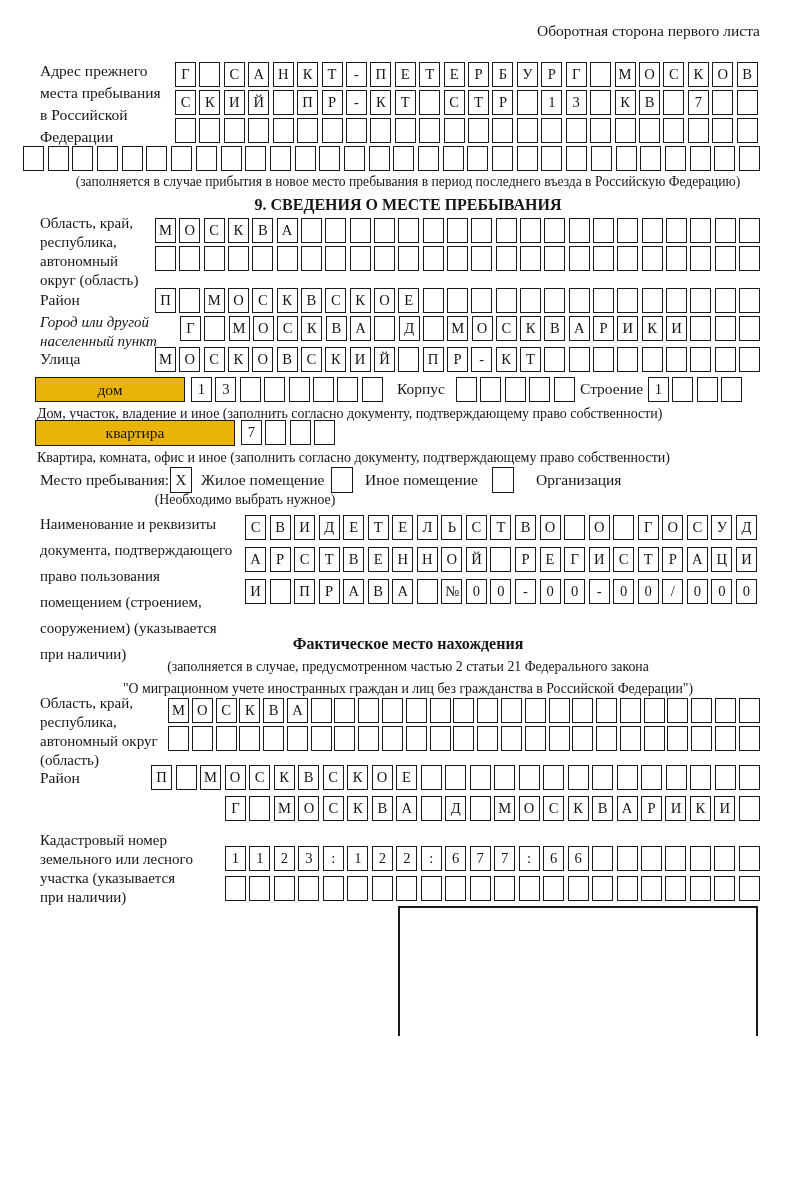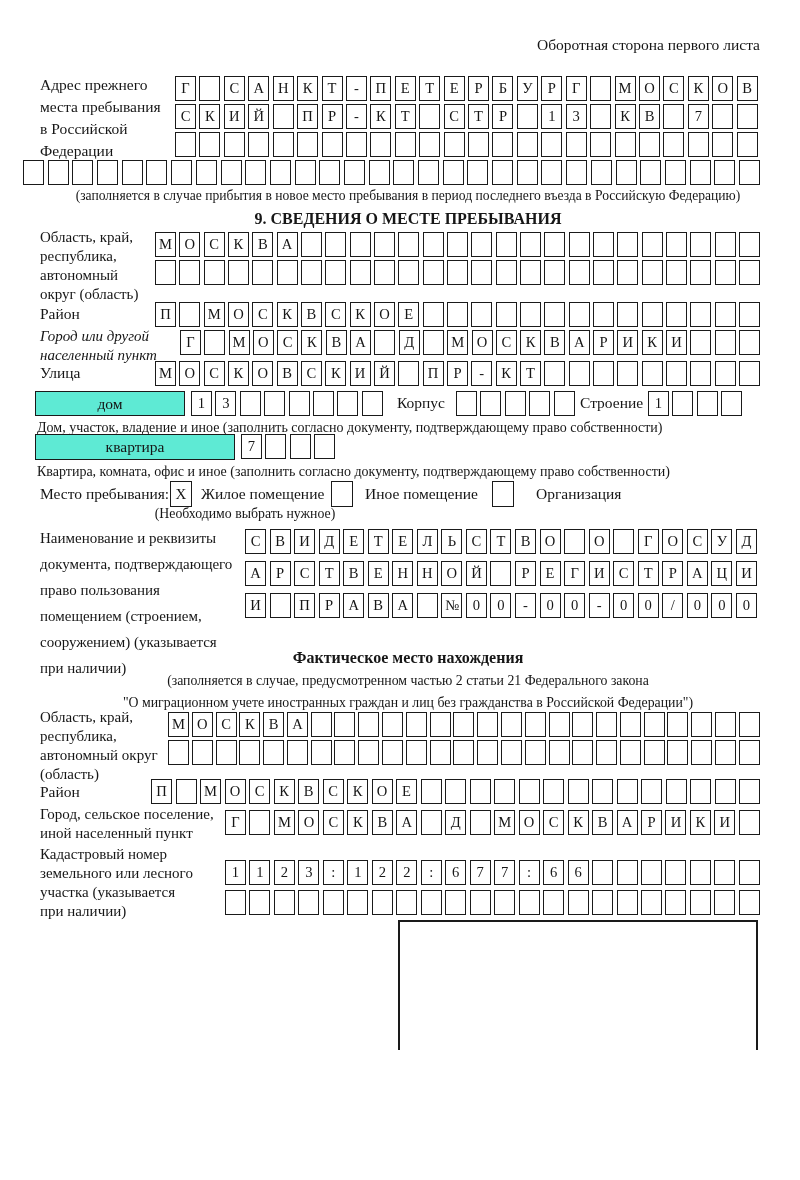--- a/index.html
+++ b/index.html
@@ -1,30 +1,30 @@
 <!DOCTYPE html>
 <html><head>
 <meta charset="utf-8">
 <style>
   html,body{margin:0;padding:0;background:#fff;}
   #page{position:relative;width:800px;height:1036px;background:#ffffff;
-        font-family:"Liberation Serif","DejaVu Serif",serif;color:#161616;overflow:hidden;margin-top:14px;}
+        font-family:"Liberation Serif","DejaVu Serif",serif;color:#161616;overflow:hidden;}
   .t{position:absolute;font-size:15.5px;line-height:22px;white-space:pre-line;}
   .lh19{line-height:19px;}
   .lh21{line-height:26px;}
   .small{font-size:13.6px;line-height:18px;}
   .bold{font-weight:bold;}
   .center{left:8px;width:800px;text-align:center;}
   .row{position:absolute;display:flex;justify-content:space-between;}
   .grp{position:absolute;display:flex;gap:3.4px;}
   .cell{box-sizing:border-box;flex:0 0 auto;width:21px;height:25px;border:1.7px solid #1a1a1a;
         display:flex;align-items:center;justify-content:center;font-size:14.6px;line-height:1;
         background:#fff;}
   .wbox{position:absolute;box-sizing:border-box;border:1.8px solid #1a1a1a;height:25px;
-        display:flex;align-items:center;justify-content:center;font-size:15.5px;background:#5eead4;}
+        display:flex;align-items:center;justify-content:center;font-size:15.5px;background:#eab308;}
   .cb{position:absolute;box-sizing:border-box;border:1.8px solid #1a1a1a;width:22px;height:26px;
       display:flex;align-items:center;justify-content:center;font-size:15px;background:#fff;}
   .stamp{position:absolute;box-sizing:border-box;border:2px solid #1a1a1a;background:#fff;}
 </style>
 </head>
 <body>
 
 <div id="page">
 
   <div class="t" style="top:20px;right:40px;text-align:right;">Оборотная сторона первого листа</div>
@@ -500,22 +500,20 @@
       <span class="cell"></span>
       <span class="cell"></span>
       <span class="cell"></span>
       <span class="cell"></span>
       <span class="cell"></span>
       <span class="cell"></span>
       <span class="cell"></span>
       <span class="cell"></span>
     </div>
 
-  <div class="t lh19" style="left:40px;top:791px;font-size:15px;">Город, сельское поселение,
-иной населенный пункт</div>
   <div class="row" style="left:225px;top:796px;width:535px;">
       <span class="cell">Г</span>
       <span class="cell"></span>
       <span class="cell">М</span>
       <span class="cell">О</span>
       <span class="cell">С</span>
       <span class="cell">К</span>
       <span class="cell">В</span>
       <span class="cell">А</span>
       <span class="cell"></span>

